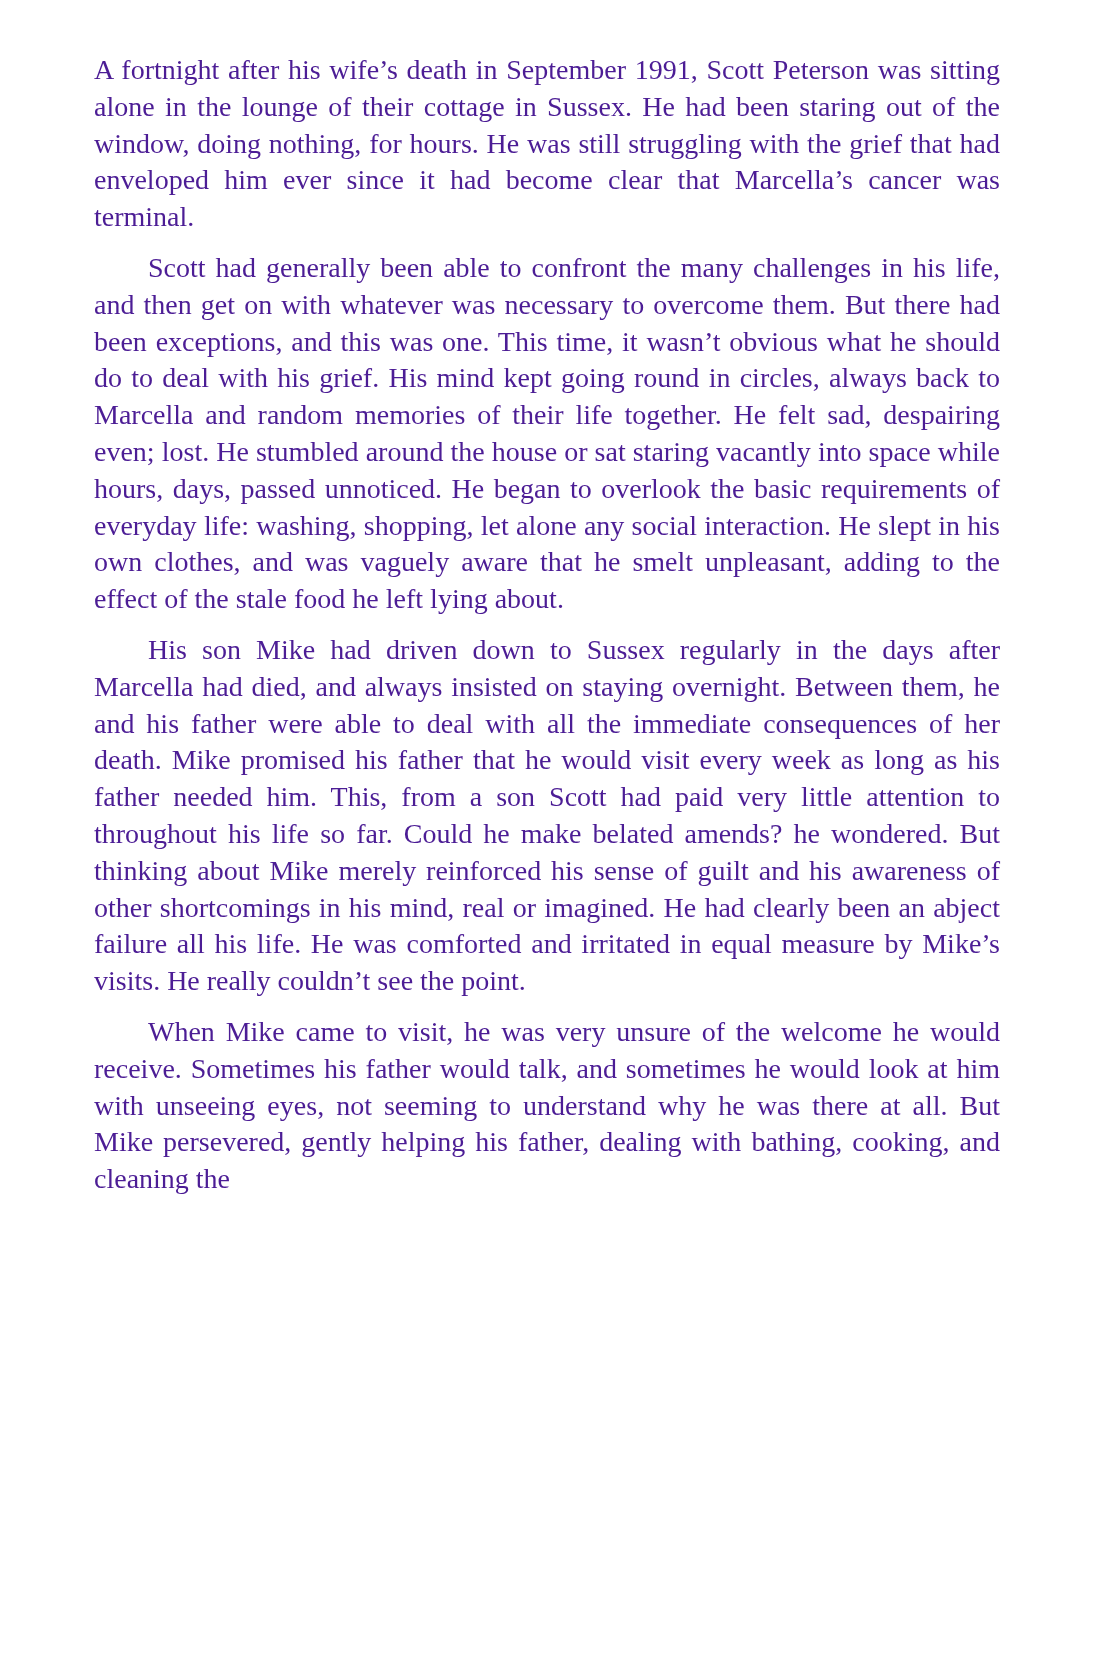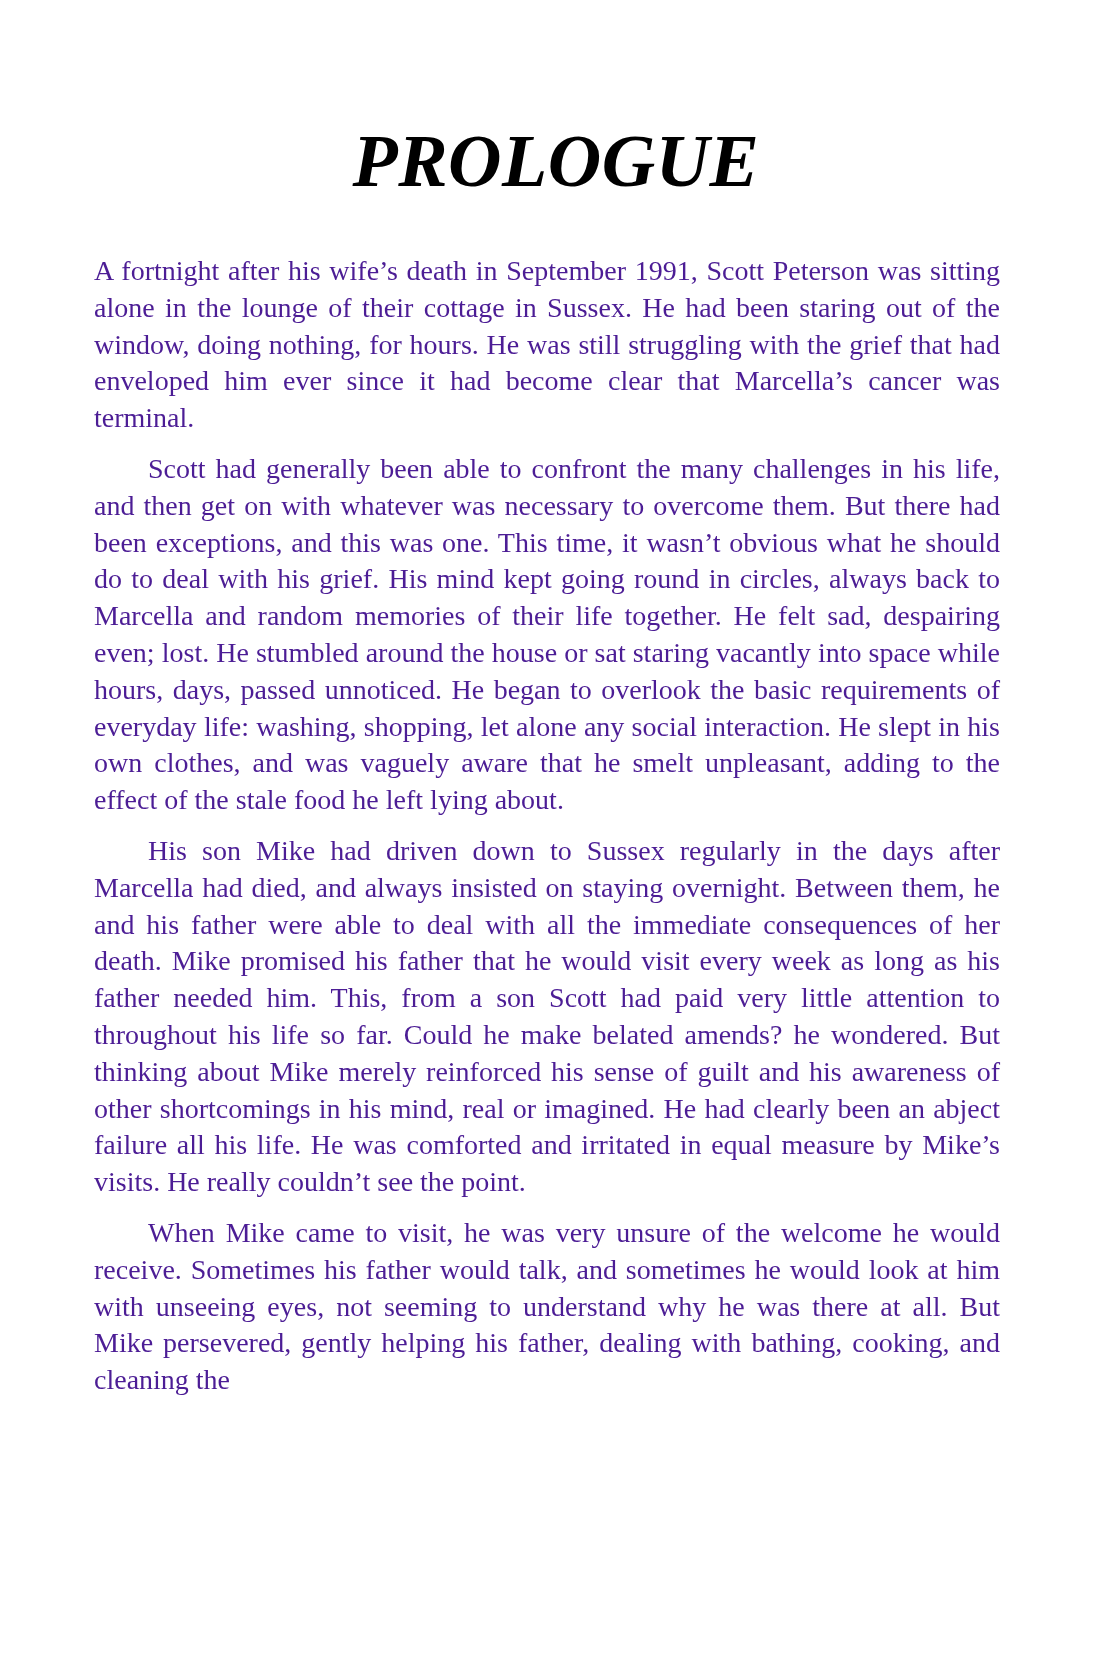--- a/index.html
+++ b/index.html
@@ -42,20 +42,19 @@
     color: #4c1d95;
   }
   .content p.first {
     text-indent: 0;
   }
 </style>
 </head>
 <body>
 
 <div class="page">
-  <h1 class="title">PROLOGUE</h1>
   <div class="content">
     <p class="first">A fortnight after his wife’s death in September 1991, Scott Peterson was sitting alone in the lounge of their cottage in Sussex. He had been staring out of the window, doing nothing, for hours. He was still struggling with the grief that had enveloped him ever since it had become clear that Marcella’s cancer was terminal.</p>
     <p>Scott had generally been able to confront the many challenges in his life, and then get on with whatever was necessary to overcome them. But there had been exceptions, and this was one. This time, it wasn’t obvious what he should do to deal with his grief. His mind kept going round in circles, always back to Marcella and random memories of their life together. He felt sad, despairing even; lost. He stumbled around the house or sat staring vacantly into space while hours, days, passed unnoticed. He began to overlook the basic requirements of everyday life: washing, shopping, let alone any social interaction. He slept in his own clothes, and was vaguely aware that he smelt unpleasant, adding to the effect of the stale food he left lying about.</p>
     <p>His son Mike had driven down to Sussex regularly in the days after Marcella had died, and always insisted on staying overnight. Between them, he and his father were able to deal with all the immediate consequences of her death. Mike promised his father that he would visit every week as long as his father needed him. This, from a son Scott had paid very little attention to throughout his life so far. Could he make belated amends? he wondered. But thinking about Mike merely reinforced his sense of guilt and his awareness of other shortcomings in his mind, real or imagined. He had clearly been an abject failure all his life. He was comforted and irritated in equal measure by Mike’s visits. He really couldn’t see the point.</p>
     <p>When Mike came to visit, he was very unsure of the welcome he would receive. Sometimes his father would talk, and sometimes he would look at him with unseeing eyes, not seeming to understand why he was there at all. But Mike persevered, gently helping his father, dealing with bathing, cooking, and cleaning the</p>
   </div>
 </div>
 
 </body></html>

